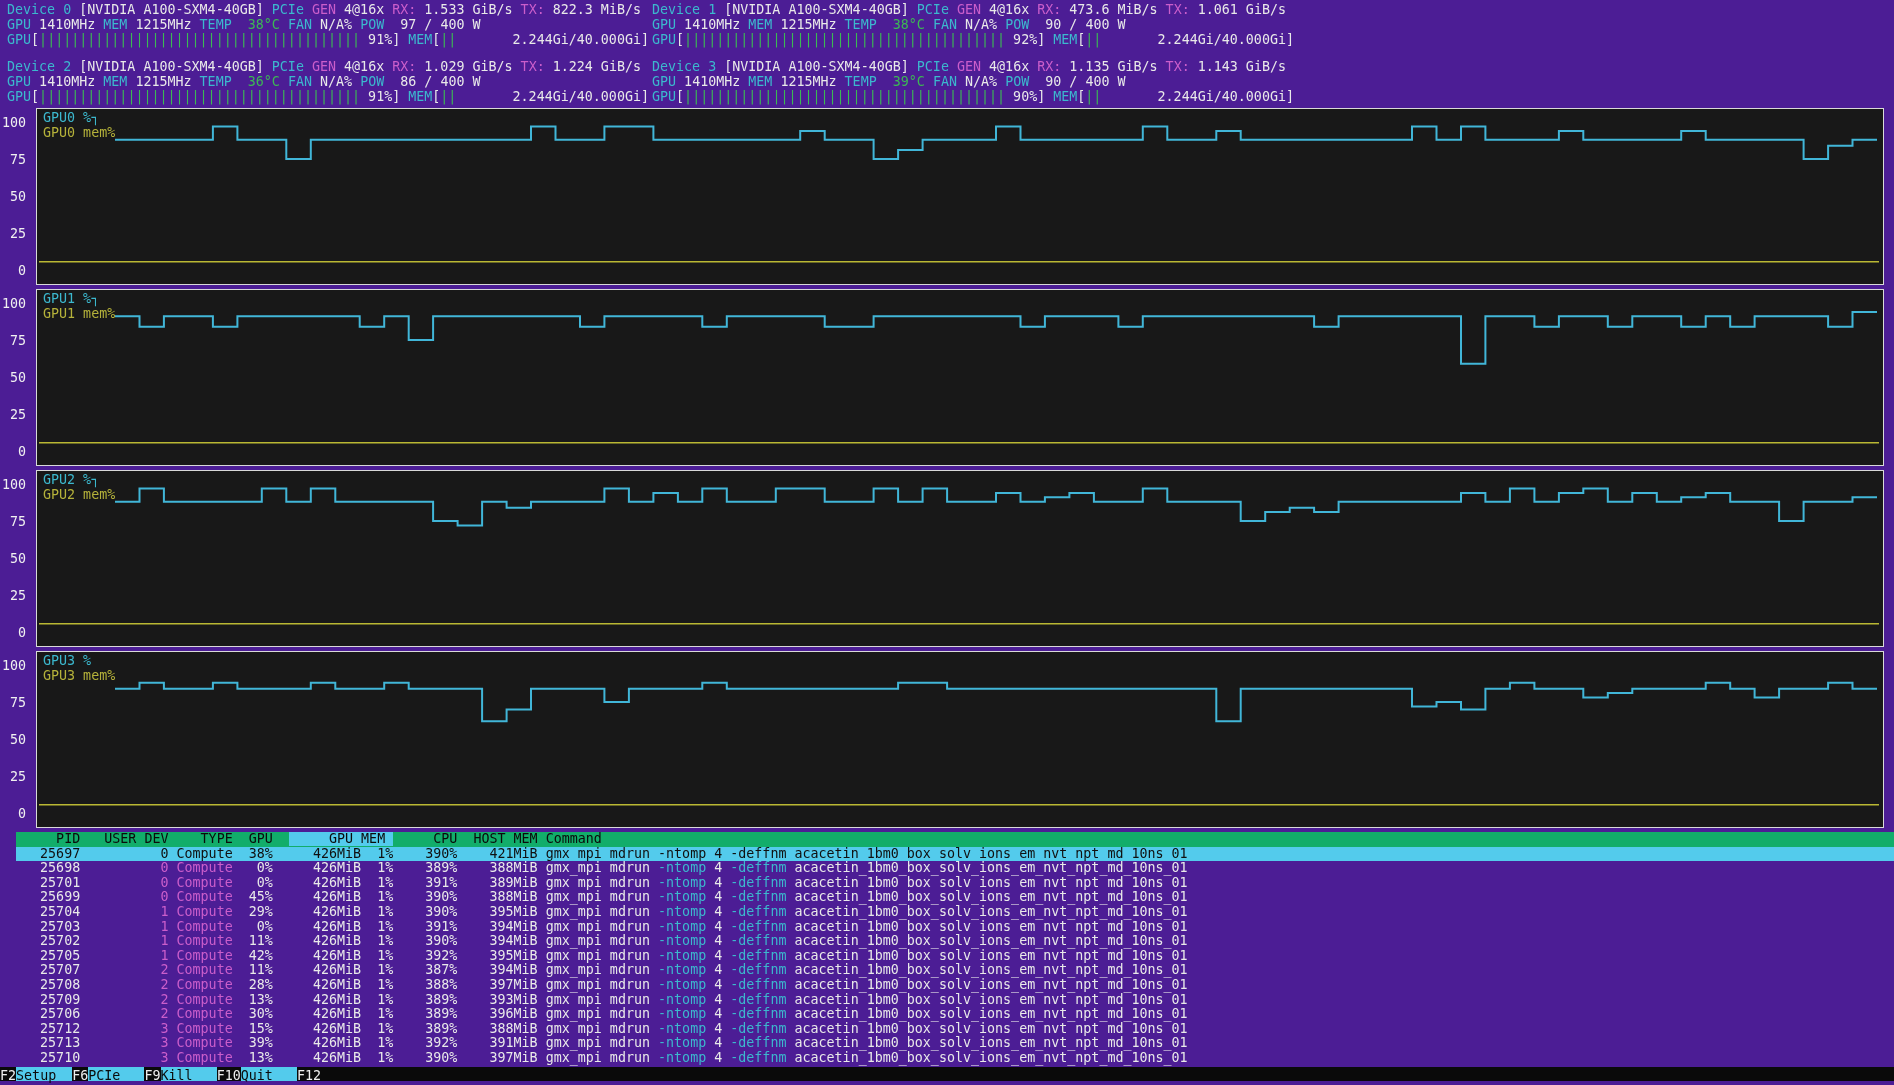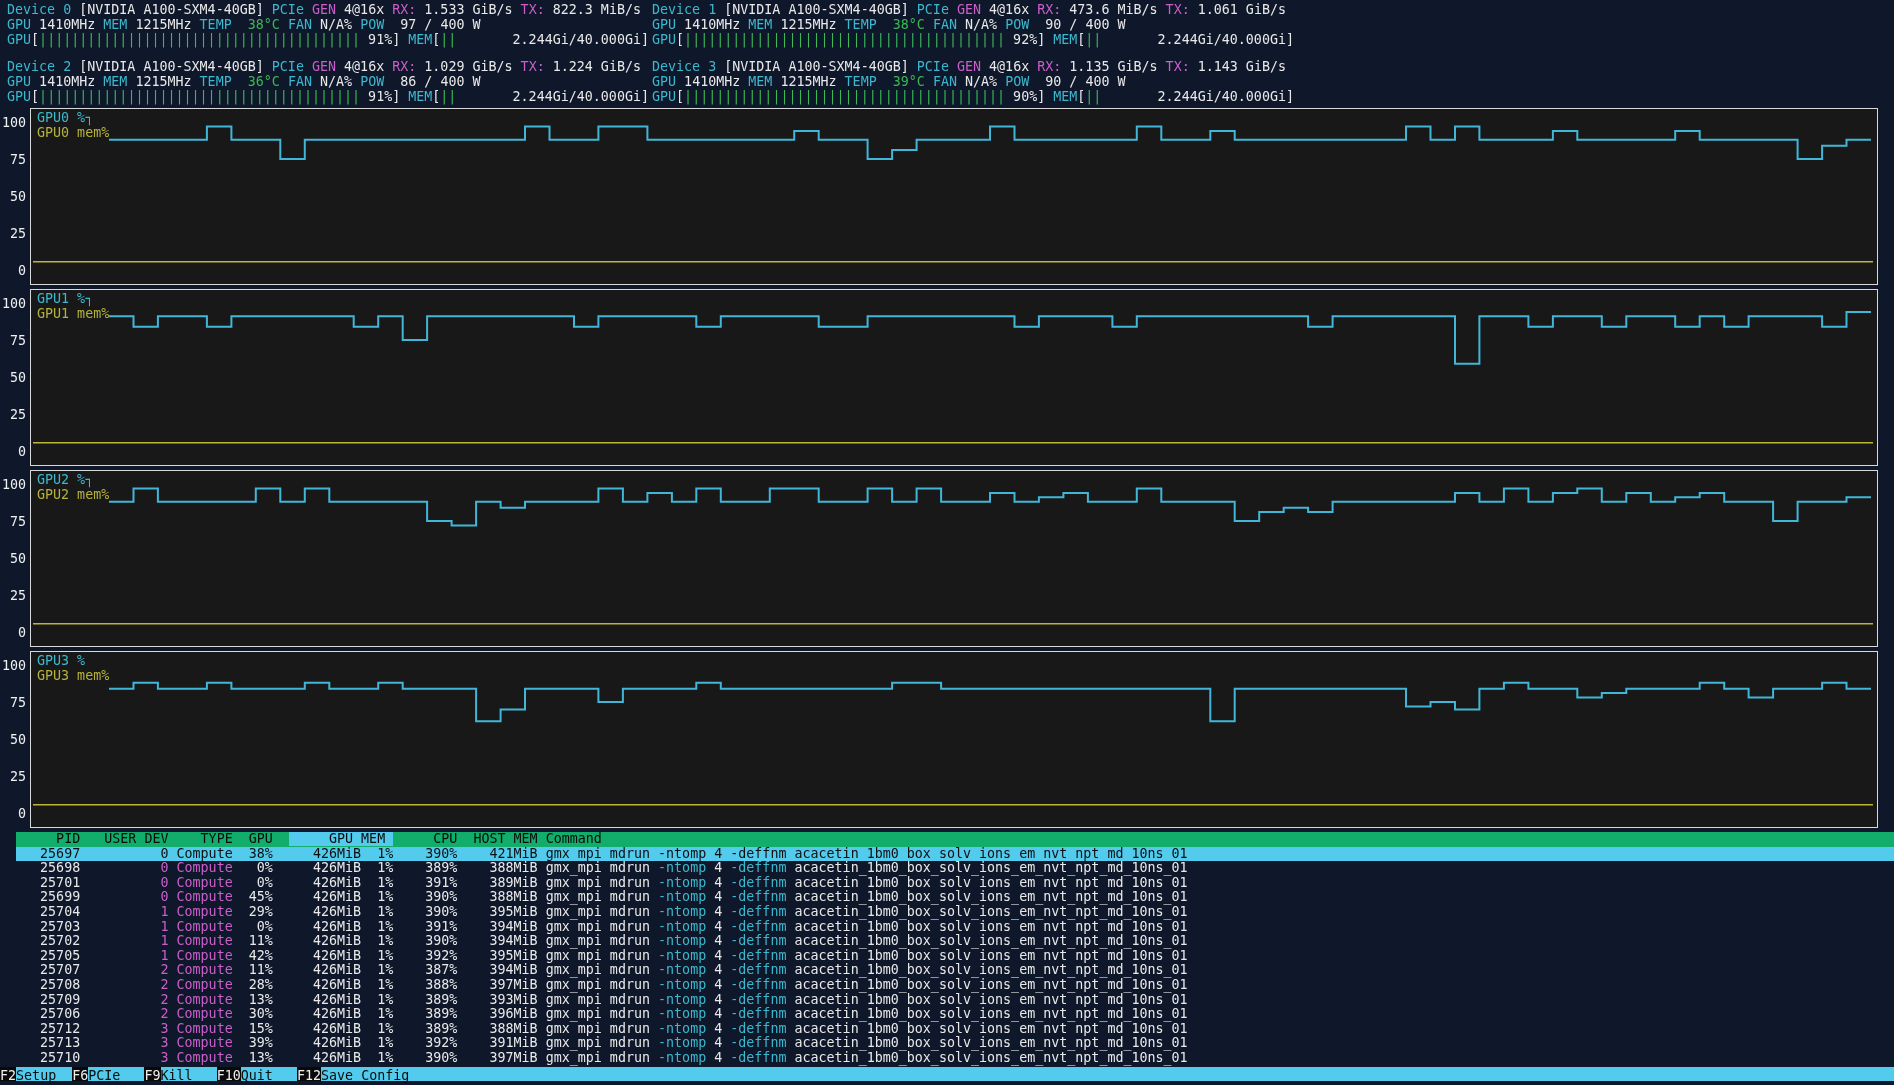--- a/index.html
+++ b/index.html
@@ -1,30 +1,30 @@
 <!DOCTYPE html>
 <html><head>
 <meta charset="utf-8">
 <style>
   html,body{margin:0;padding:0;background:#000;}
   .screen{
     position:relative;width:1894px;height:1085px;overflow:hidden;
-    background:#0f172a;
+    background:#4c1d95;
     font-family:"DejaVu Sans Mono","Liberation Mono",monospace;
     font-size:13.33px;line-height:15px;color:#e9e9e9;
   }
   .device{position:absolute;white-space:pre;}
   .c-w{color:#e9e9e9;}
   .c-cyan{color:#3cb8ce;}
   .c-mag{color:#cb5ecb;}
   .c-grn{color:#3cb954;}
   .c-yel{color:#b5b23a;}
   
   .gpanel{position:absolute;left:0;width:1894px;height:186px;}
-  .gbox{position:absolute;left:30px;top:0;width:1846px;height:175px;border:1px solid #d9d9d9;background:#181818;}
+  .gbox{position:absolute;left:36px;top:0;width:1846px;height:175px;border:1px solid #d9d9d9;background:#181818;}
   .gbox svg{position:absolute;left:0;top:0;}
   .gtick{position:absolute;left:0;width:26px;text-align:right;color:#f0f0f0;white-space:pre;}
   .glegend{position:absolute;left:6px;top:1px;white-space:pre;z-index:2;}
   
   .ptable{position:absolute;top:832px;left:0;width:1894px;margin-left:16px;}
   .prow{height:14.6px;line-height:14.7px;white-space:pre;overflow:hidden;}
   .phead{background:#12ad6a;color:#0b0b0b;}
   .phead span{color:#0b0b0b;}
   .phead .hl{background:#53cbec;}
   .prow.selected{background:#53cbec;}
@@ -114,14 +114,14 @@
       <div class="prow"><span class="c-w">   25702</span><span class="c-w">       </span><span class="c-mag">   1</span><span class="c-mag"> Compute</span><span class="c-w">  11%</span><span class="c-w">     426MiB</span><span class="c-w">  1%</span><span class="c-w">    390%</span><span class="c-w">    394MiB</span><span class="c-w"> gmx_mpi mdrun </span><span class="c-cyan">-ntomp</span><span class="c-w"> 4 </span><span class="c-cyan">-deffnm</span><span class="c-w"> acacetin_1bm0_box_solv_ions_em_nvt_npt_md_10ns_01</span></div>
       <div class="prow"><span class="c-w">   25705</span><span class="c-w">       </span><span class="c-mag">   1</span><span class="c-mag"> Compute</span><span class="c-w">  42%</span><span class="c-w">     426MiB</span><span class="c-w">  1%</span><span class="c-w">    392%</span><span class="c-w">    395MiB</span><span class="c-w"> gmx_mpi mdrun </span><span class="c-cyan">-ntomp</span><span class="c-w"> 4 </span><span class="c-cyan">-deffnm</span><span class="c-w"> acacetin_1bm0_box_solv_ions_em_nvt_npt_md_10ns_01</span></div>
       <div class="prow"><span class="c-w">   25707</span><span class="c-w">       </span><span class="c-mag">   2</span><span class="c-mag"> Compute</span><span class="c-w">  11%</span><span class="c-w">     426MiB</span><span class="c-w">  1%</span><span class="c-w">    387%</span><span class="c-w">    394MiB</span><span class="c-w"> gmx_mpi mdrun </span><span class="c-cyan">-ntomp</span><span class="c-w"> 4 </span><span class="c-cyan">-deffnm</span><span class="c-w"> acacetin_1bm0_box_solv_ions_em_nvt_npt_md_10ns_01</span></div>
       <div class="prow"><span class="c-w">   25708</span><span class="c-w">       </span><span class="c-mag">   2</span><span class="c-mag"> Compute</span><span class="c-w">  28%</span><span class="c-w">     426MiB</span><span class="c-w">  1%</span><span class="c-w">    388%</span><span class="c-w">    397MiB</span><span class="c-w"> gmx_mpi mdrun </span><span class="c-cyan">-ntomp</span><span class="c-w"> 4 </span><span class="c-cyan">-deffnm</span><span class="c-w"> acacetin_1bm0_box_solv_ions_em_nvt_npt_md_10ns_01</span></div>
       <div class="prow"><span class="c-w">   25709</span><span class="c-w">       </span><span class="c-mag">   2</span><span class="c-mag"> Compute</span><span class="c-w">  13%</span><span class="c-w">     426MiB</span><span class="c-w">  1%</span><span class="c-w">    389%</span><span class="c-w">    393MiB</span><span class="c-w"> gmx_mpi mdrun </span><span class="c-cyan">-ntomp</span><span class="c-w"> 4 </span><span class="c-cyan">-deffnm</span><span class="c-w"> acacetin_1bm0_box_solv_ions_em_nvt_npt_md_10ns_01</span></div>
       <div class="prow"><span class="c-w">   25706</span><span class="c-w">       </span><span class="c-mag">   2</span><span class="c-mag"> Compute</span><span class="c-w">  30%</span><span class="c-w">     426MiB</span><span class="c-w">  1%</span><span class="c-w">    389%</span><span class="c-w">    396MiB</span><span class="c-w"> gmx_mpi mdrun </span><span class="c-cyan">-ntomp</span><span class="c-w"> 4 </span><span class="c-cyan">-deffnm</span><span class="c-w"> acacetin_1bm0_box_solv_ions_em_nvt_npt_md_10ns_01</span></div>
       <div class="prow"><span class="c-w">   25712</span><span class="c-w">       </span><span class="c-mag">   3</span><span class="c-mag"> Compute</span><span class="c-w">  15%</span><span class="c-w">     426MiB</span><span class="c-w">  1%</span><span class="c-w">    389%</span><span class="c-w">    388MiB</span><span class="c-w"> gmx_mpi mdrun </span><span class="c-cyan">-ntomp</span><span class="c-w"> 4 </span><span class="c-cyan">-deffnm</span><span class="c-w"> acacetin_1bm0_box_solv_ions_em_nvt_npt_md_10ns_01</span></div>
       <div class="prow"><span class="c-w">   25713</span><span class="c-w">       </span><span class="c-mag">   3</span><span class="c-mag"> Compute</span><span class="c-w">  39%</span><span class="c-w">     426MiB</span><span class="c-w">  1%</span><span class="c-w">    392%</span><span class="c-w">    391MiB</span><span class="c-w"> gmx_mpi mdrun </span><span class="c-cyan">-ntomp</span><span class="c-w"> 4 </span><span class="c-cyan">-deffnm</span><span class="c-w"> acacetin_1bm0_box_solv_ions_em_nvt_npt_md_10ns_01</span></div>
       <div class="prow"><span class="c-w">   25710</span><span class="c-w">       </span><span class="c-mag">   3</span><span class="c-mag"> Compute</span><span class="c-w">  13%</span><span class="c-w">     426MiB</span><span class="c-w">  1%</span><span class="c-w">    390%</span><span class="c-w">    397MiB</span><span class="c-w"> gmx_mpi mdrun </span><span class="c-cyan">-ntomp</span><span class="c-w"> 4 </span><span class="c-cyan">-deffnm</span><span class="c-w"> acacetin_1bm0_box_solv_ions_em_nvt_npt_md_10ns_01</span></div>
     </div>
-  <div class="fkeys" id="fkeys"><span class="fkey">F2</span><span class="flabel">Setup  </span><span class="fkey">F6</span><span class="flabel">PCIe   </span><span class="fkey">F9</span><span class="flabel">Kill   </span><span class="fkey">F10</span><span class="flabel">Quit   </span><span class="fkey">F12</span><span class="flabel last">Save Config</span></div>
+  <div class="fkeys" id="fkeys"><span class="fkey">F2</span><span class="flabel">Setup  </span><span class="fkey">F6</span><span class="flabel">PCIe   </span><span class="fkey">F9</span><span class="flabel">Kill   </span><span class="fkey">F10</span><span class="flabel">Quit   </span><span class="fkey">F12</span></div>
 </div>
 
 </body></html>

